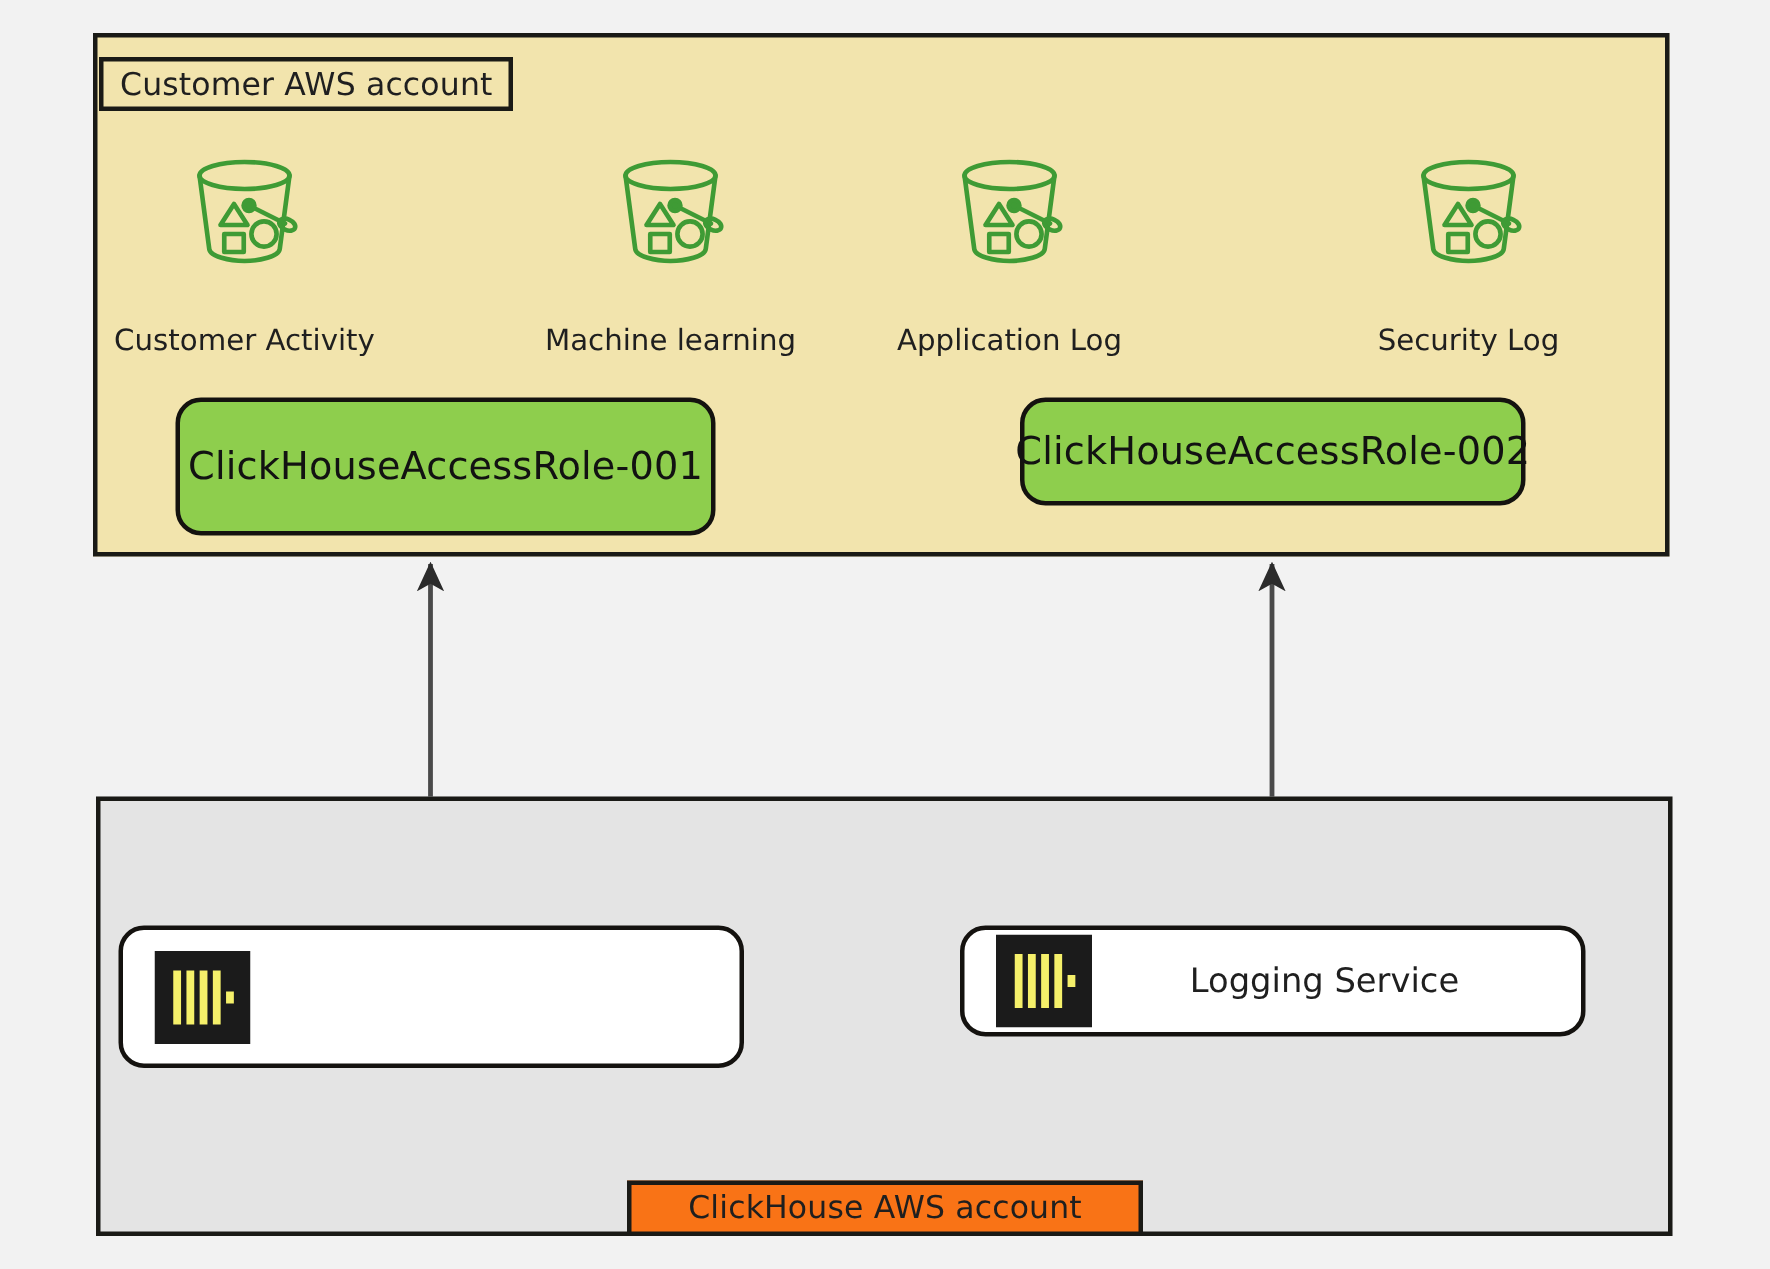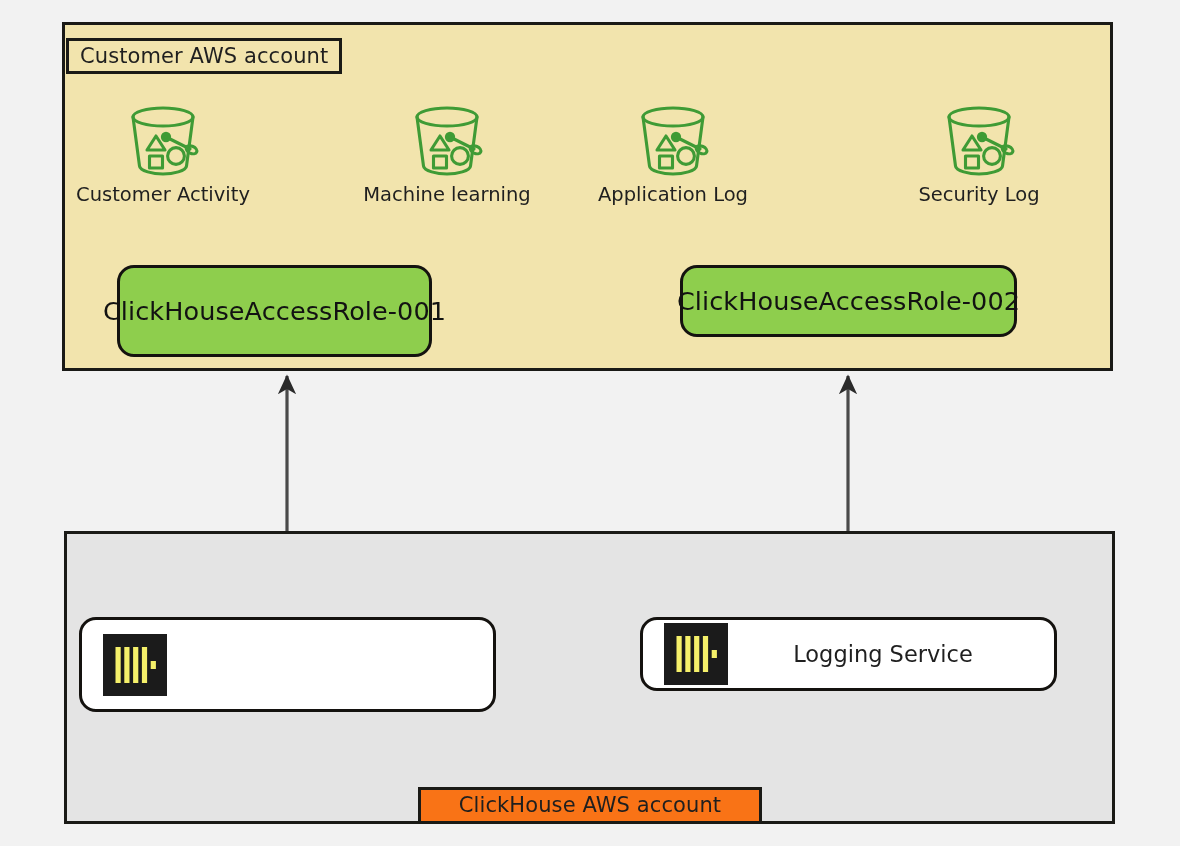--- a/index.html
+++ b/index.html
@@ -73,20 +73,21 @@
     background: #f97316;
   }
 
   
   .bucket-group {
     position: absolute;
     width: 190px;
     display: flex;
     flex-direction: column;
     align-items: center;
+    gap: 32px;
   }
   .bucket-icon {
     width: 96px;
     height: 72px;
     display: block;
   }
   .bucket-label {
     margin-top: 8px;
     font-size: 19.5px;
     line-height: 1.1;
@@ -106,21 +107,21 @@
     border: 3px solid #14120f;
     border-radius: 17px;
     display: flex;
     align-items: center;
     justify-content: center;
     font-size: 25.5px;
     letter-spacing: .1px;
     color: #121212;
     white-space: nowrap;
   }
-  #role-001 { left: 117px; top: 265px; width: 315px; height: 92px; }
+  #role-001 { left: 117px; top: 265px; width: 360px; height: 92px; }
   #role-002 { left: 680px; top: 265px; width: 337px; height: 72px; }
 
   
   .service-box {
     position: absolute;
     box-sizing: border-box;
     background: #ffffff;
     border: 3px solid #14120f;
     border-radius: 17px;
     display: flex;

